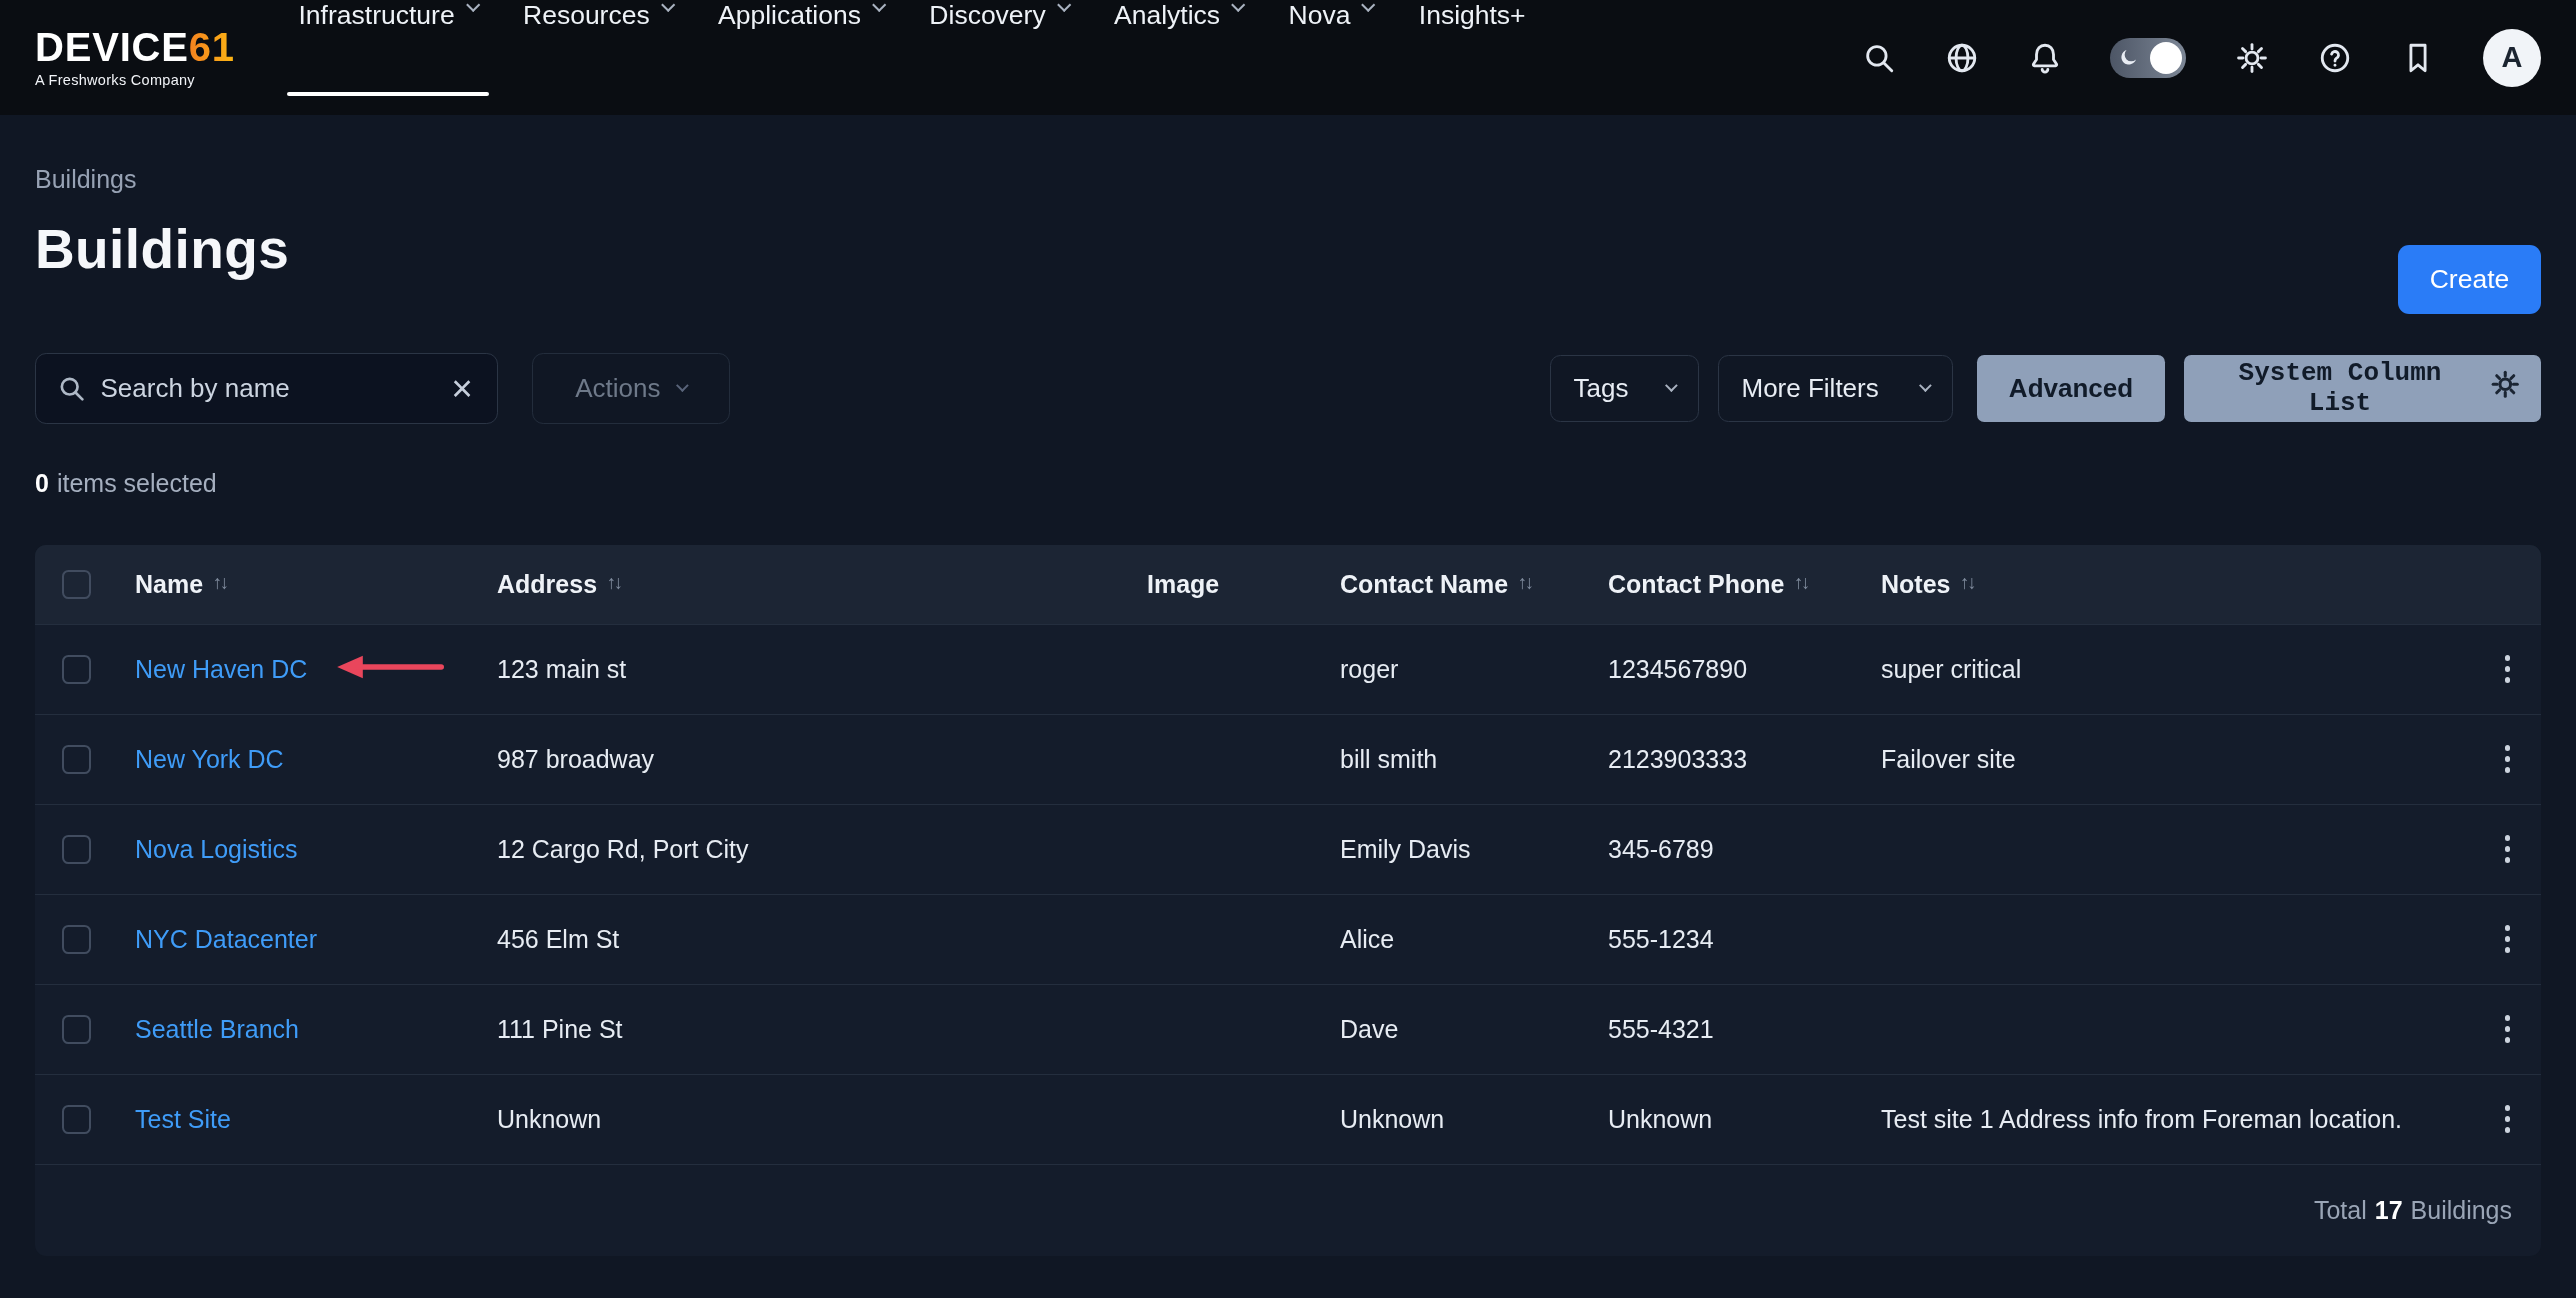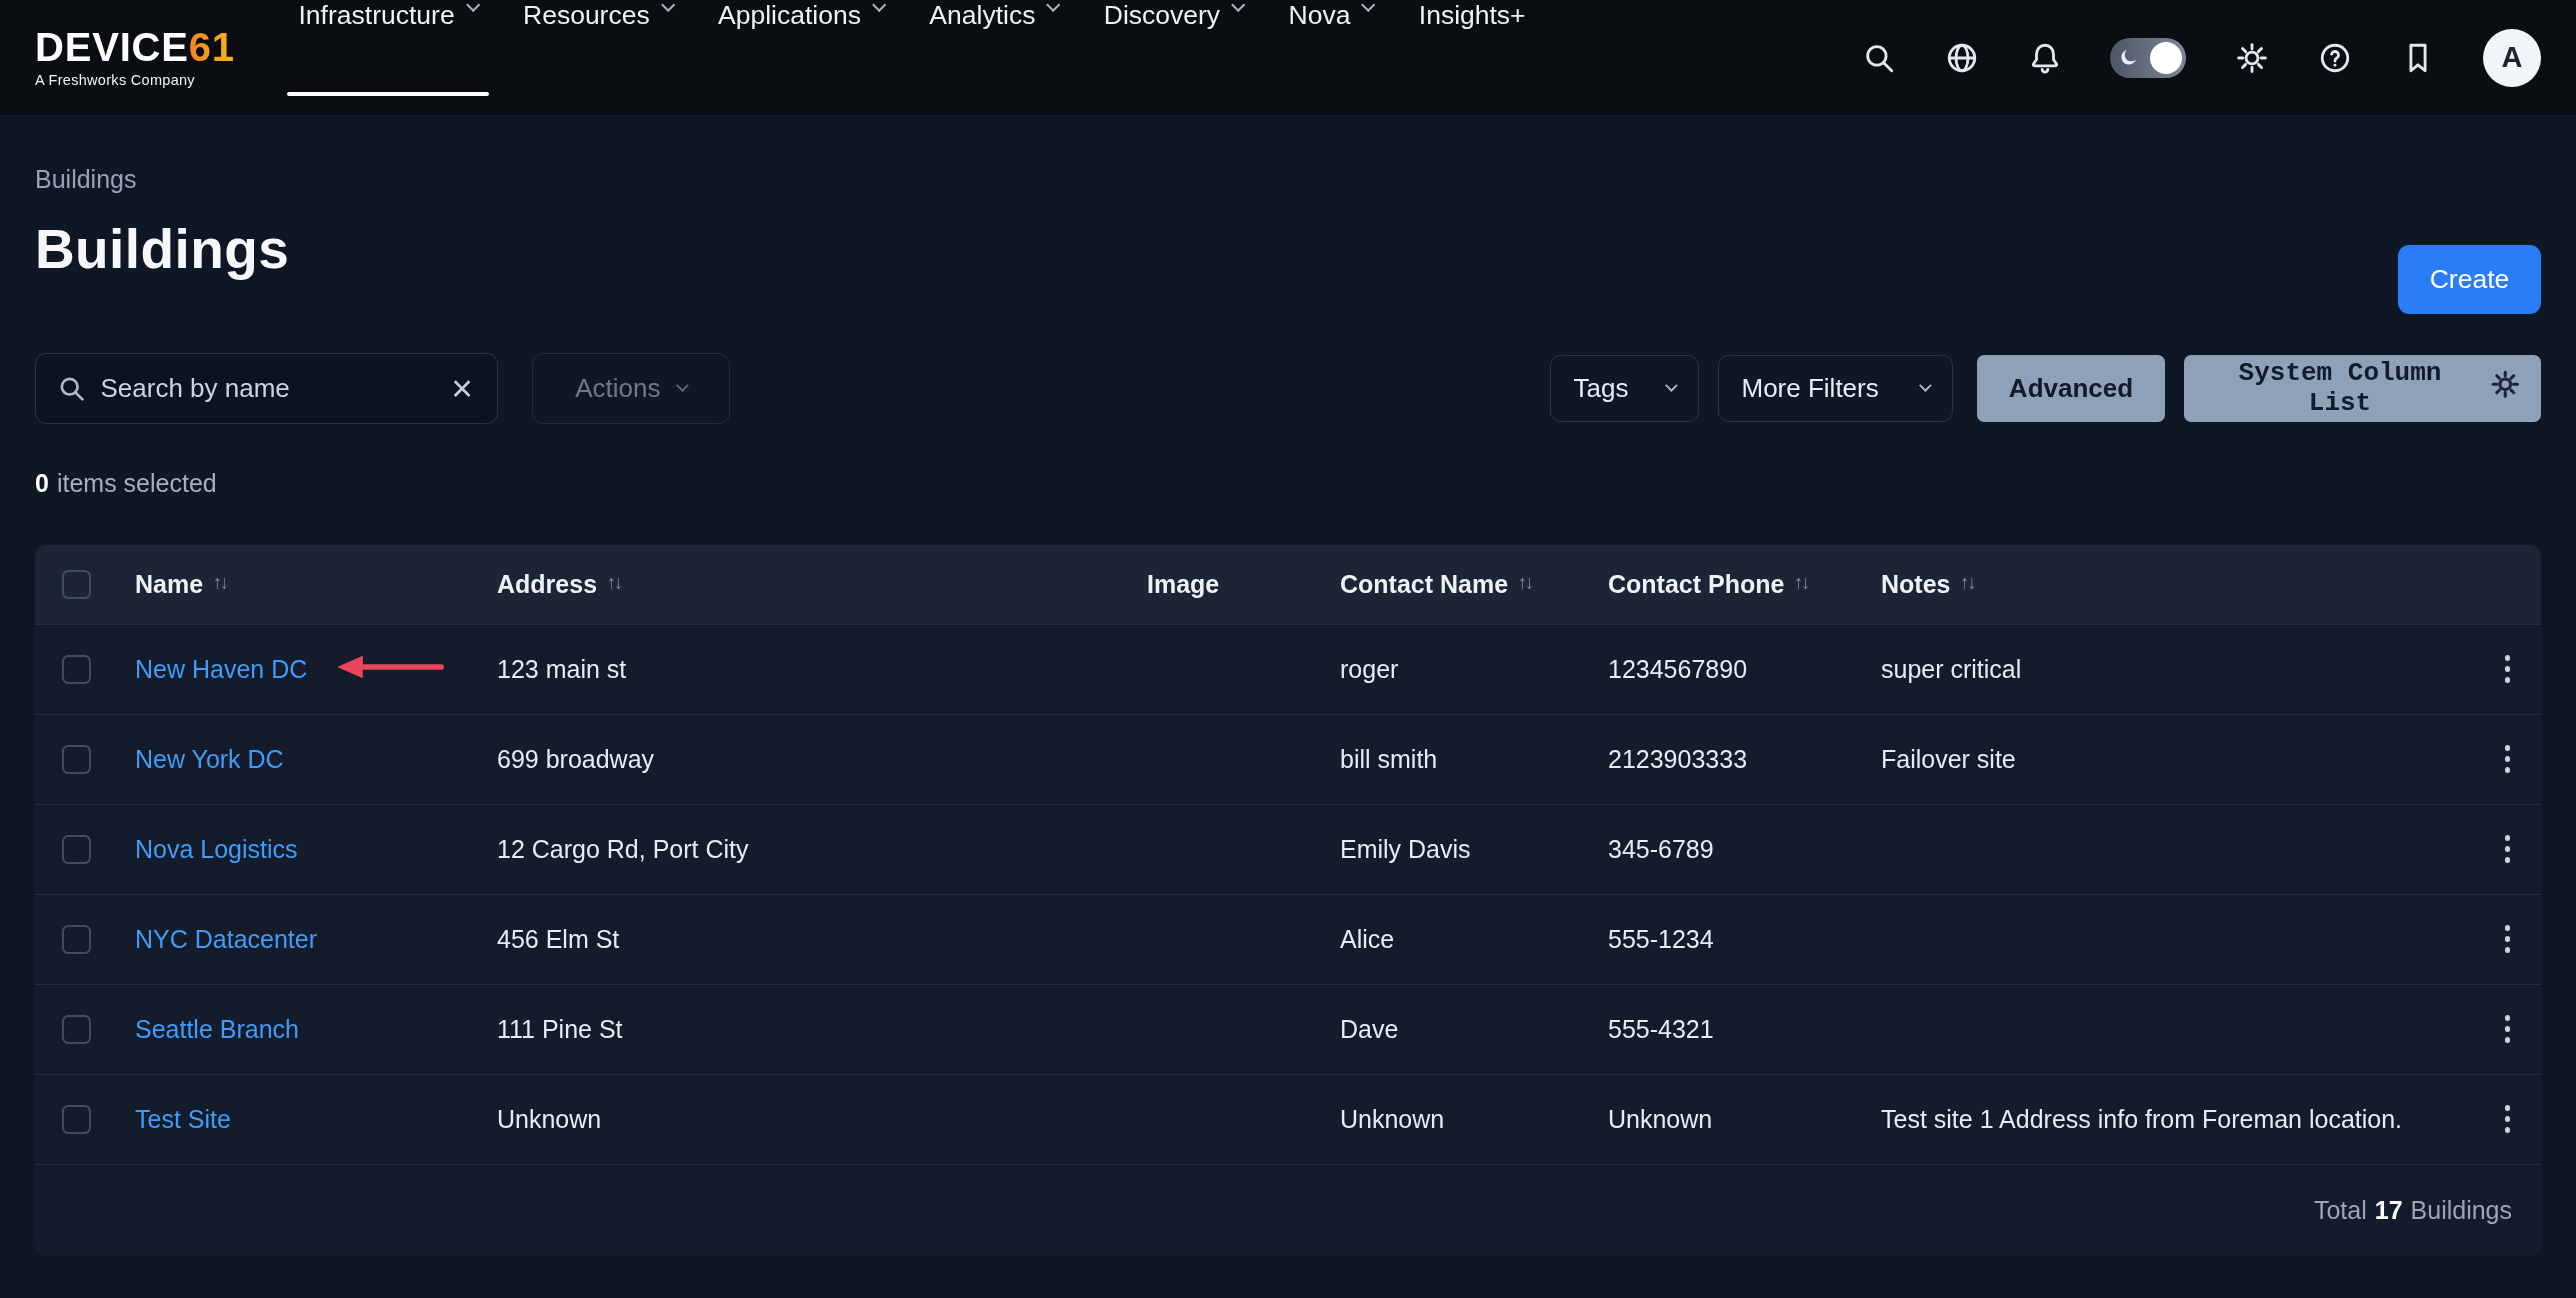--- a/index.html
+++ b/index.html
@@ -166,25 +166,25 @@
       </div>
     <div class="nav-item">
         <span>Resources</span>
         <span class="caret"></span>
       </div>
     <div class="nav-item">
         <span>Applications</span>
         <span class="caret"></span>
       </div>
     <div class="nav-item">
+        <span>Discovery</span>
+        <span class="caret"></span>
+      </div>
+    <div class="nav-item">
         <span>Analytics</span>
-        <span class="caret"></span>
-      </div>
-    <div class="nav-item">
-        <span>Discovery</span>
         <span class="caret"></span>
       </div>
     <div class="nav-item">
         <span>Nova</span>
         <span class="caret"></span>
       </div>
     <div class="nav-item">
         <span>Insights+</span>
       </div>
   </div>
@@ -348,21 +348,21 @@
               <i></i>
             </span>
           </div>
   </div>
 
   <div class="trow">
     <div class="cell-check">
             <span class="checkbox"></span>
           </div>
     <div class="cell"><a class="name-link">New York DC</a></div>
-    <div class="cell">699 broadway</div>
+    <div class="cell">987 broadway</div>
     <div class="cell"></div>
     <div class="cell">bill smith</div>
     <div class="cell">2123903333</div>
     <div class="cell">Failover site</div>
     <div class="cell-kebab">
             <span class="kebab">
               <i></i>
               <i></i>
               <i></i>
             </span>

